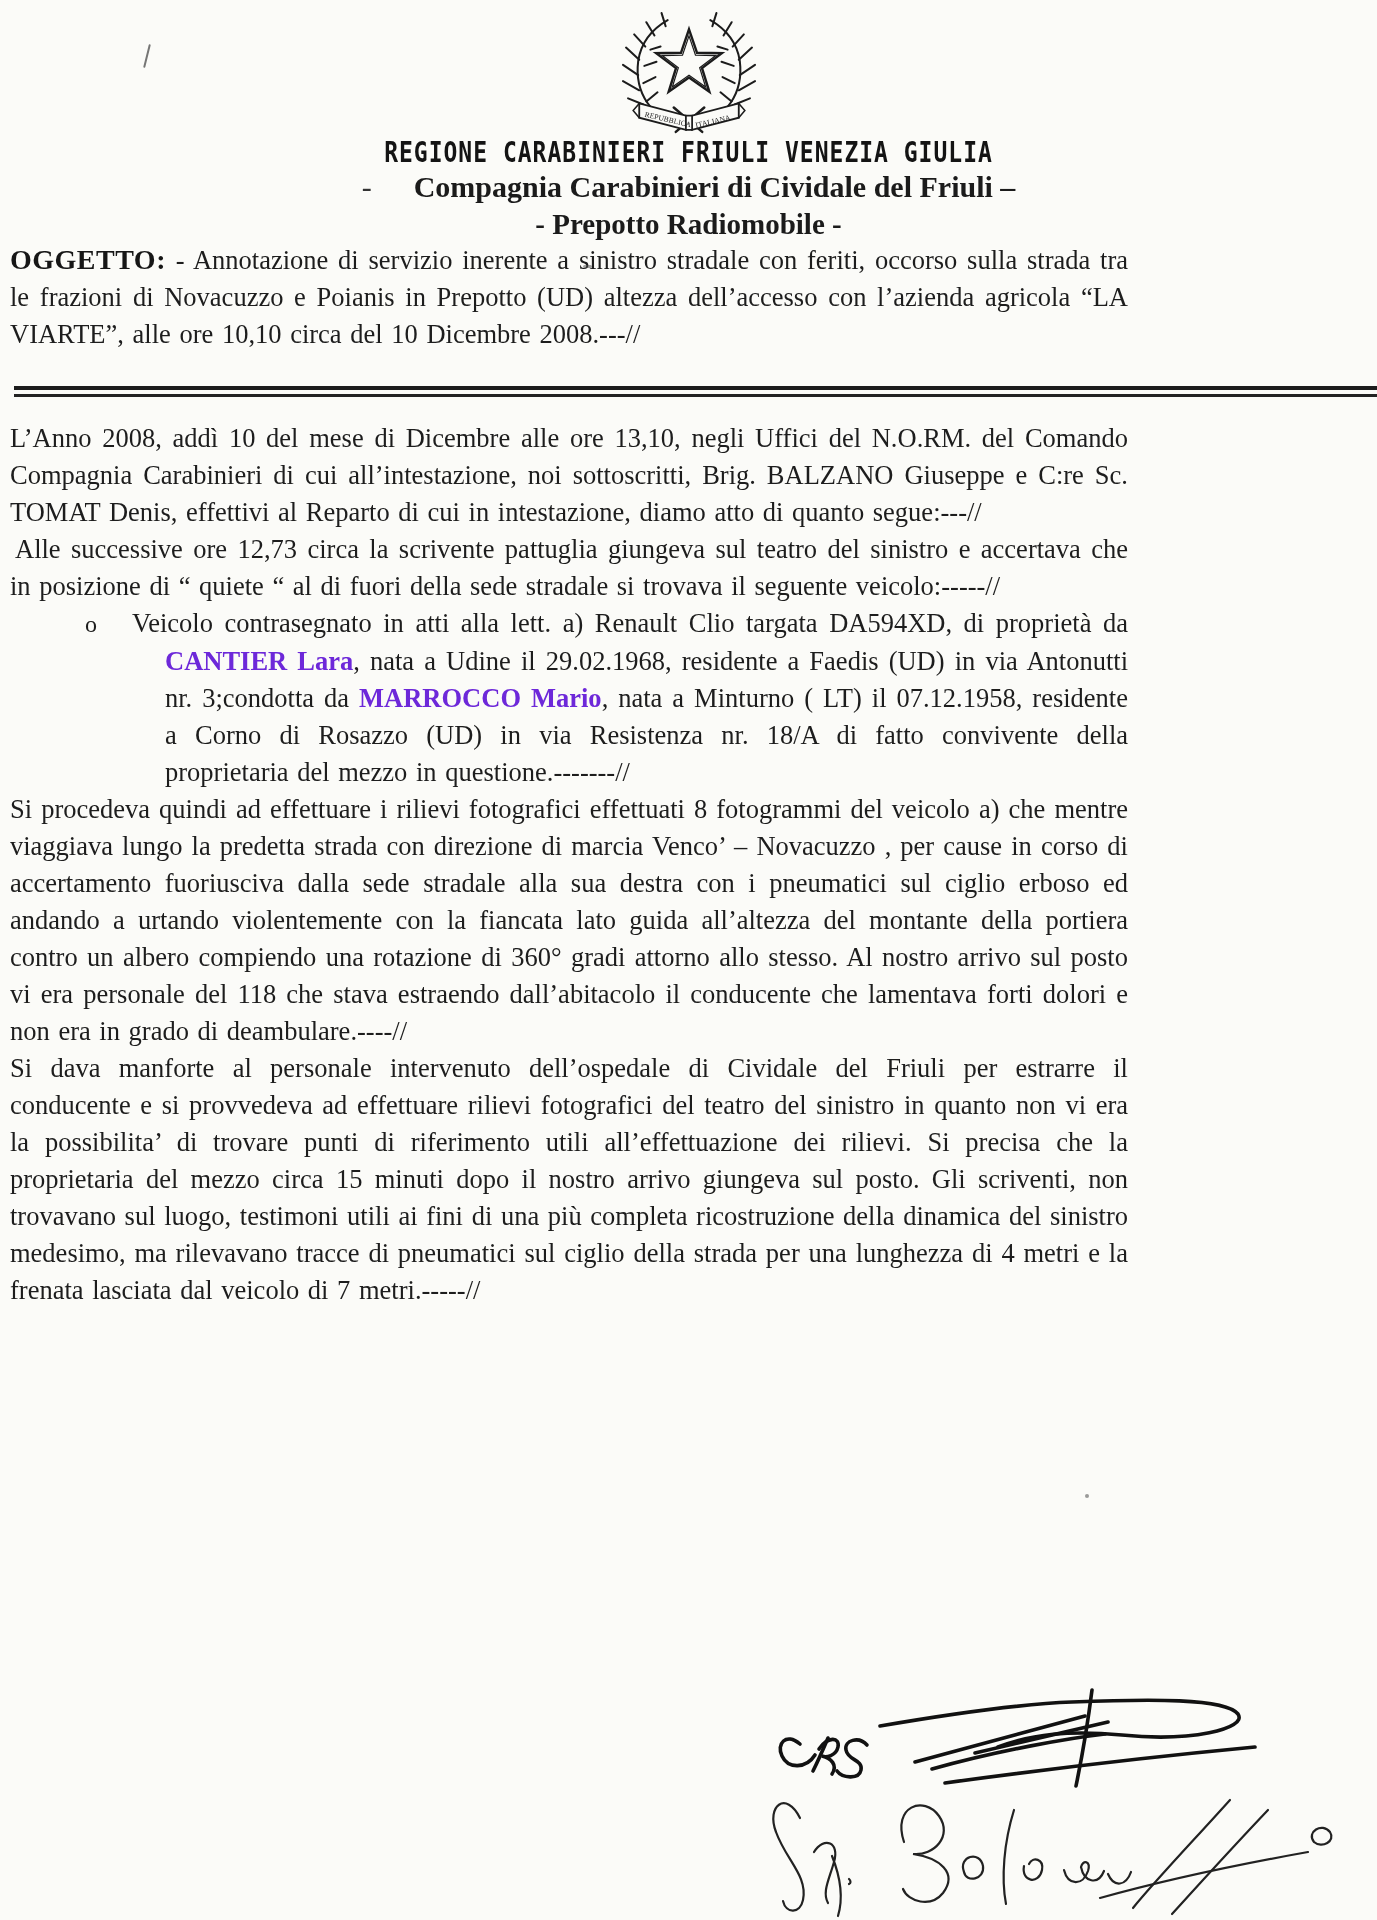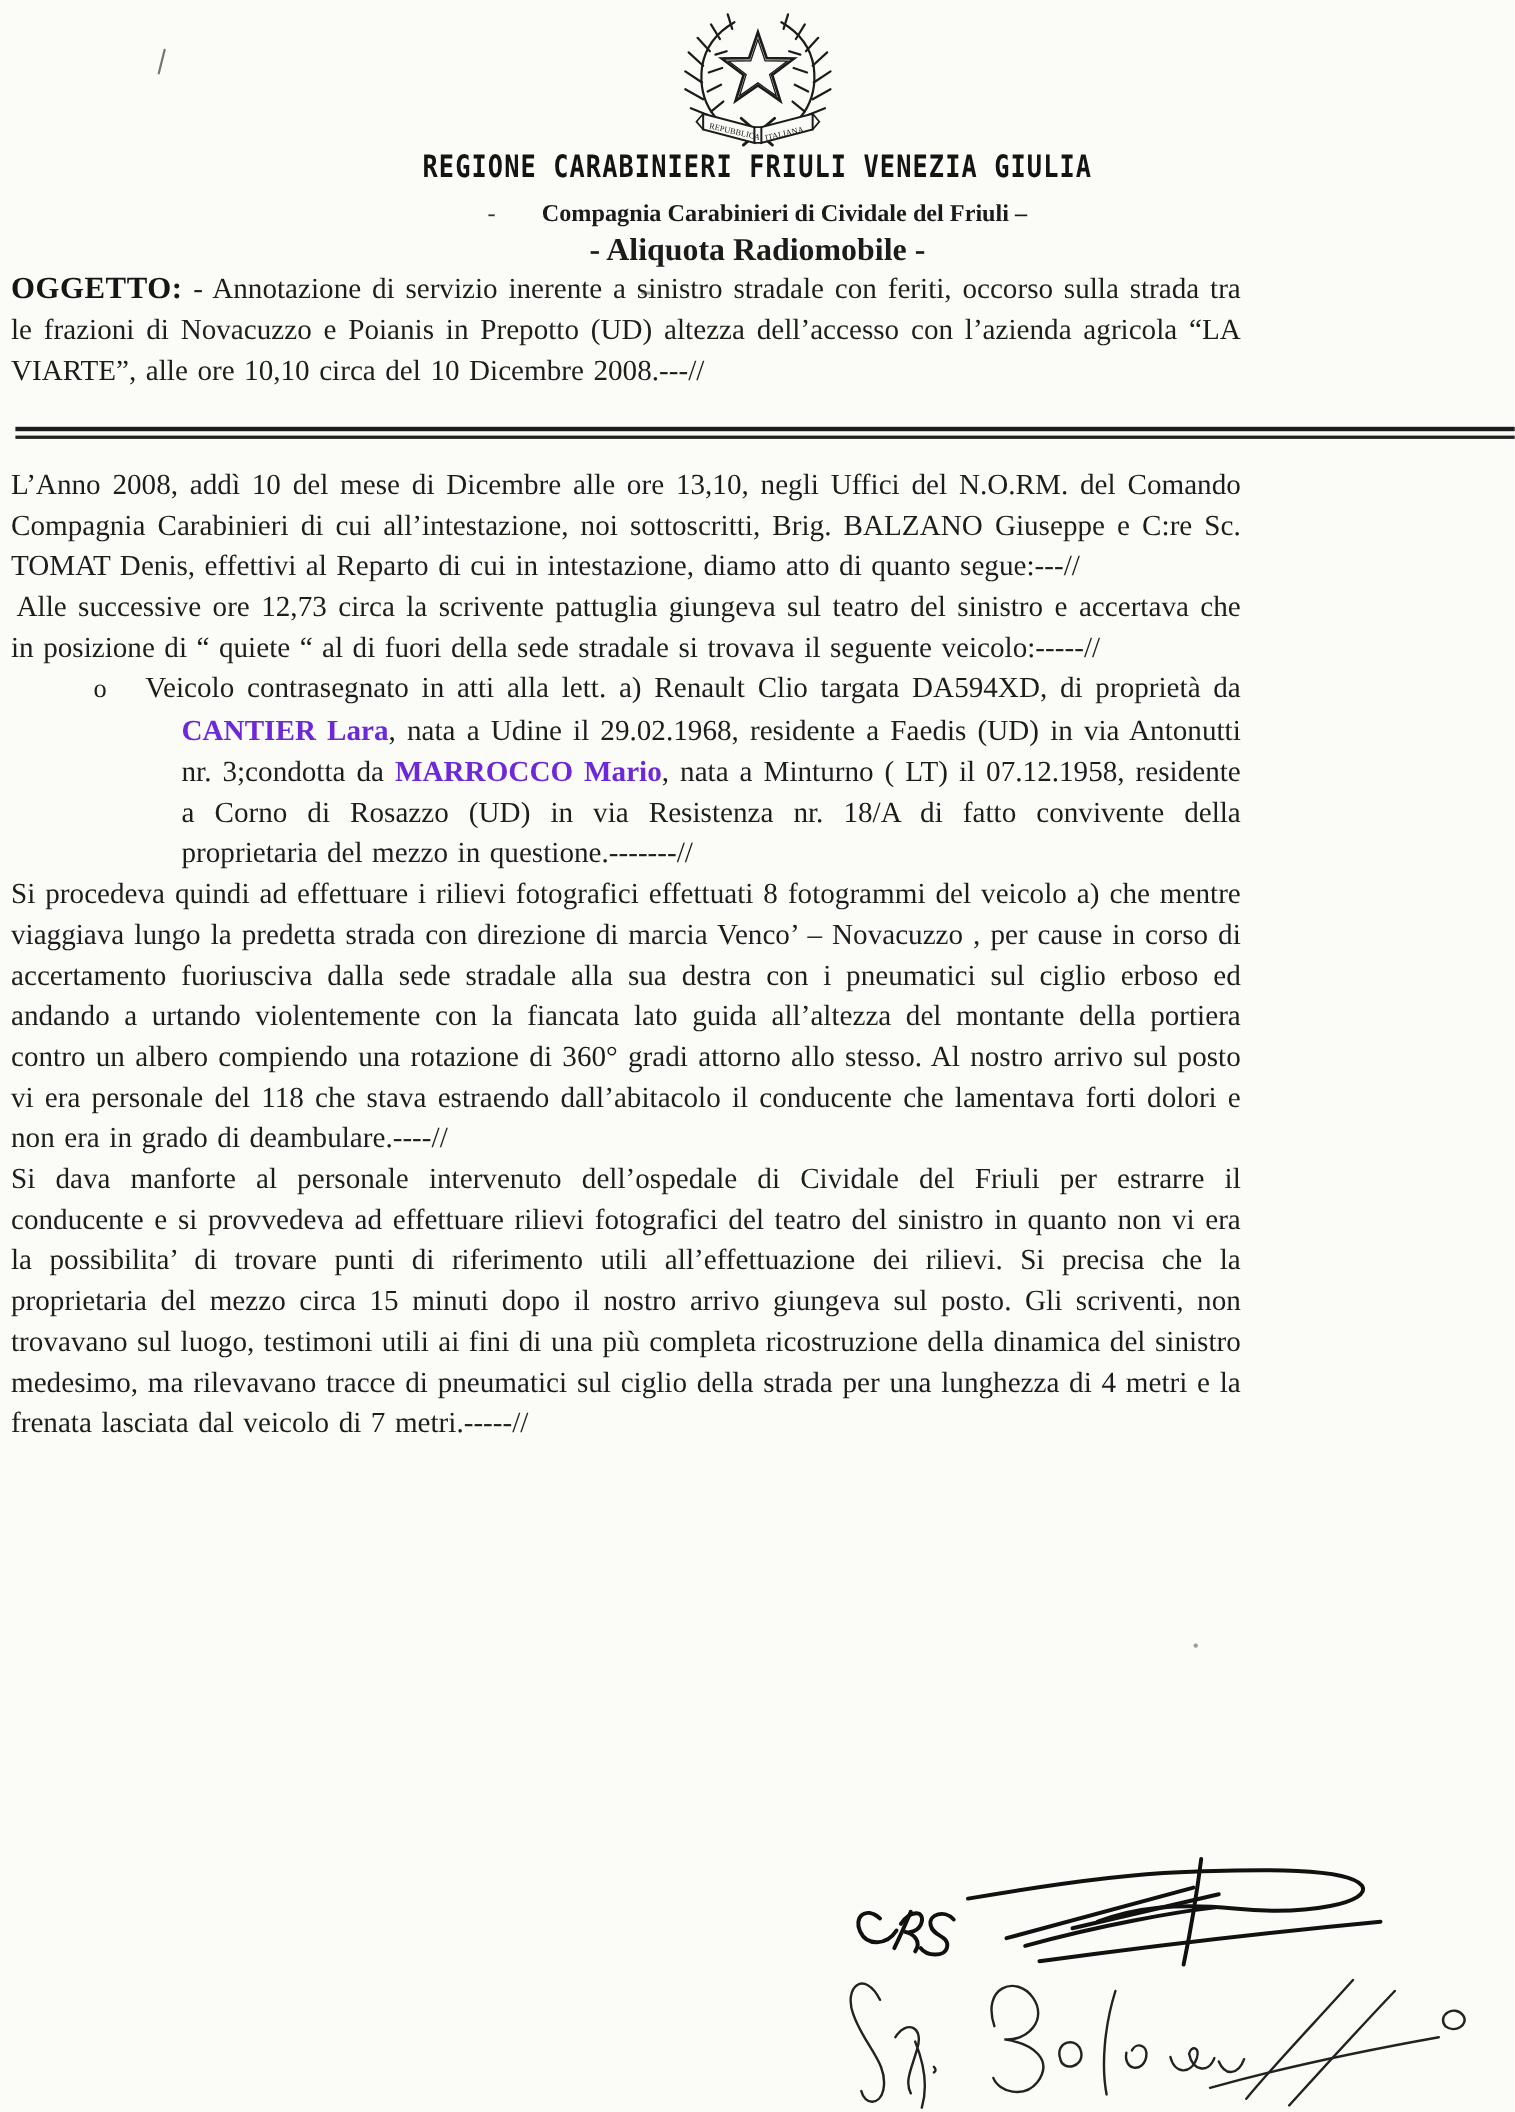--- a/index.html
+++ b/index.html
@@ -18,22 +18,22 @@
     margin-top:4px;
     font-family:"DejaVu Sans Mono", monospace;
     font-weight:bold;
     font-size:23px;
     letter-spacing:1px;
     color:#141414;
     white-space:nowrap;
   }
   .title-inner{ display:inline-block; transform:scaleY(1.22); transform-origin:center bottom; }
   .subtitle{
-    margin-top:13px;
-    font-size:22px; font-weight:bold; color:#1b1b1b;
+    margin-top:2px;
+    font-size:30px; font-weight:bold; color:#1b1b1b;
   }
   .subtitle-dash{ display:inline-block; margin-right:42px; font-weight:normal; color:#333; }
   .unit{
     margin-top:4px;
     font-size:29px; font-weight:bold; color:#1b1b1b;
   }
   
   .textcol{ width:1118px; margin-left:10px;font-family:Liberation Serif, serif; }
   p.doc{
     margin:0; text-align:justify;
@@ -122,21 +122,21 @@
     </svg>
 
     <div class="title">
       <span class="title-inner">REGIONE CARABINIERI FRIULI VENEZIA GIULIA</span>
     </div>
 
     <div class="subtitle">
       <span class="subtitle-dash">-</span><span>Compagnia Carabinieri di Cividale del Friuli –</span>
     </div>
 
-    <div class="unit">- Aliquota Radiomobile -</div>
+    <div class="unit">- Prepotto Radiomobile -</div>
   </div>
 
   <div class="textcol">
 
     <p class="doc oggetto"><span class="oggetto-label">OGGETTO:</span><span> - Annotazione di  servizio  inerente a sinistro stradale con feriti, occorso sulla strada  tra le frazioni di Novacuzzo e Poianis  in Prepotto (UD) altezza dell’accesso con l’azienda agricola “LA VIARTE”, alle  ore  10,10 circa del 10 Dicembre 2008.---//</span></p>
 
     <div class="rule"></div>
 
     <div class="bodyblock">
       <p class="doc">L’Anno 2008, addì 10 del mese di Dicembre alle ore 13,10,  negli Uffici del N.O.RM. del Comando Compagnia Carabinieri di cui all’intestazione, noi sottoscritti, Brig. BALZANO Giuseppe e C:re Sc. TOMAT Denis, effettivi al Reparto di cui in  intestazione, diamo atto di quanto segue:---//</p>

